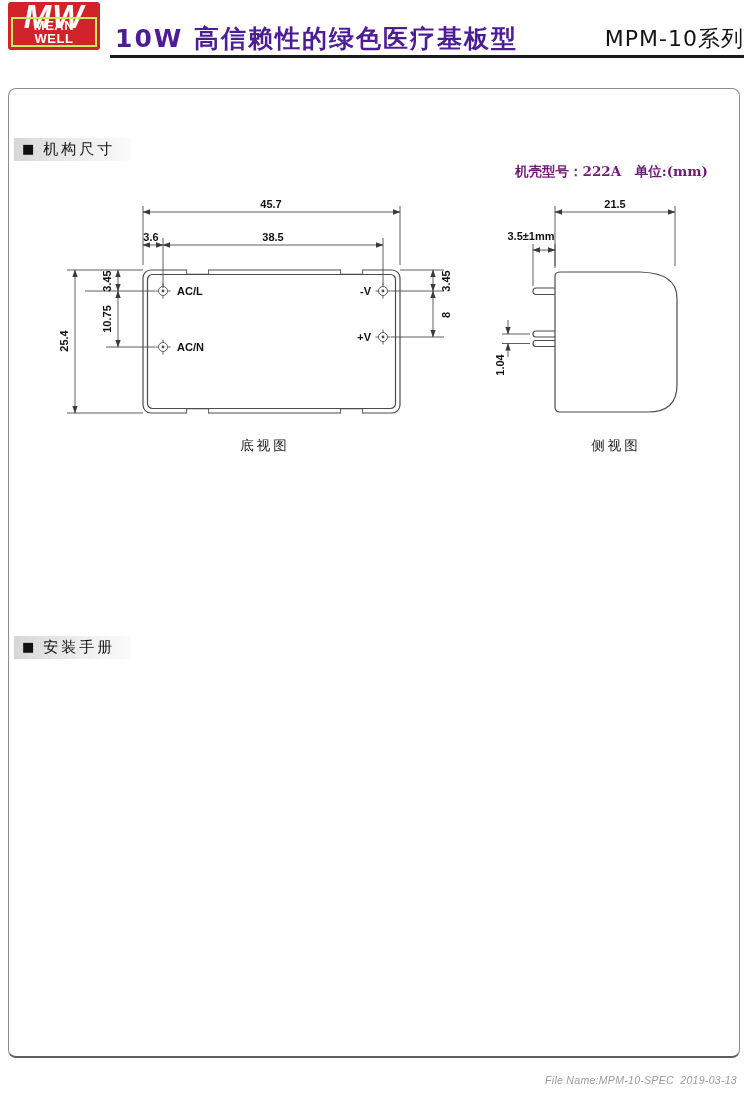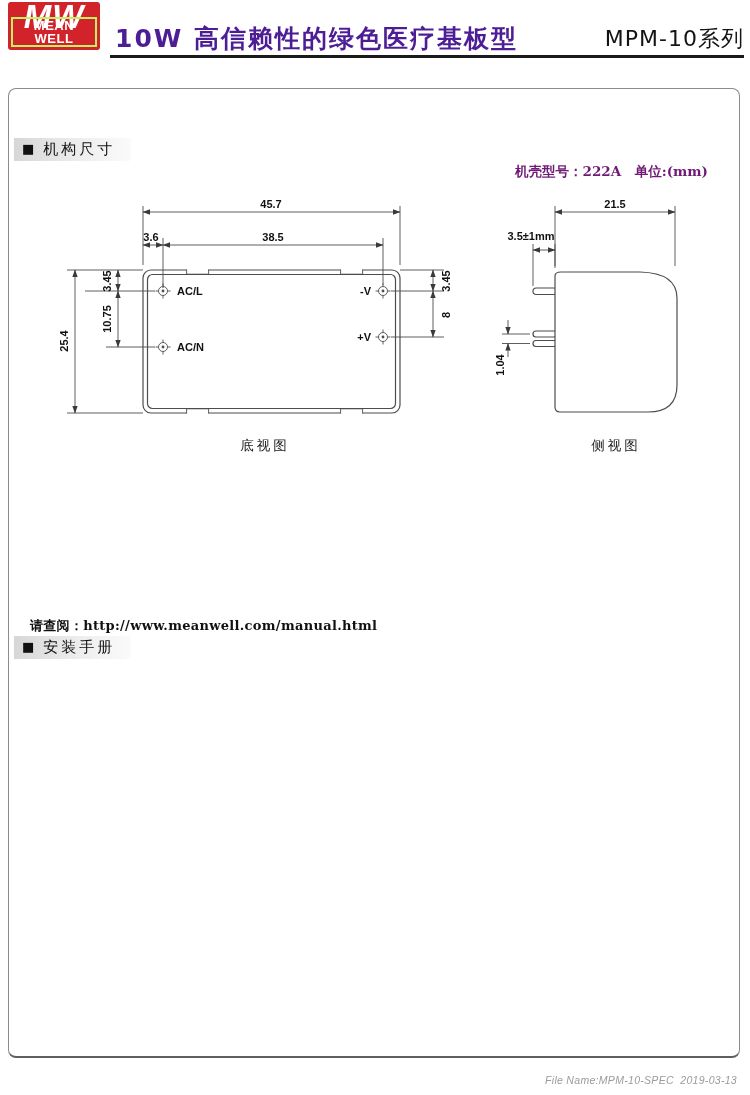--- a/index.html
+++ b/index.html
@@ -169,17 +169,16 @@
       <text class="dim" x="531" y="240" text-anchor="middle">3.5±1mm</text>
       <text class="dim" text-anchor="middle" transform="translate(504 365) rotate(-90)">1.04</text>
 
       <text class="cap" x="616" y="450" text-anchor="middle">侧视图</text>
     </g>
   </svg>
 
   <div class="sec-title sec2">
     <span class="bullet">■</span><span>安装手册</span>
   </div>
-  <div class="manual-note">请查阅：http://www.meanwell.com/manual.html</div>
 
   <div class="footer">File Name:MPM-10-SPEC  2019-03-13</div>
 
 </div>
 
 </body></html>

